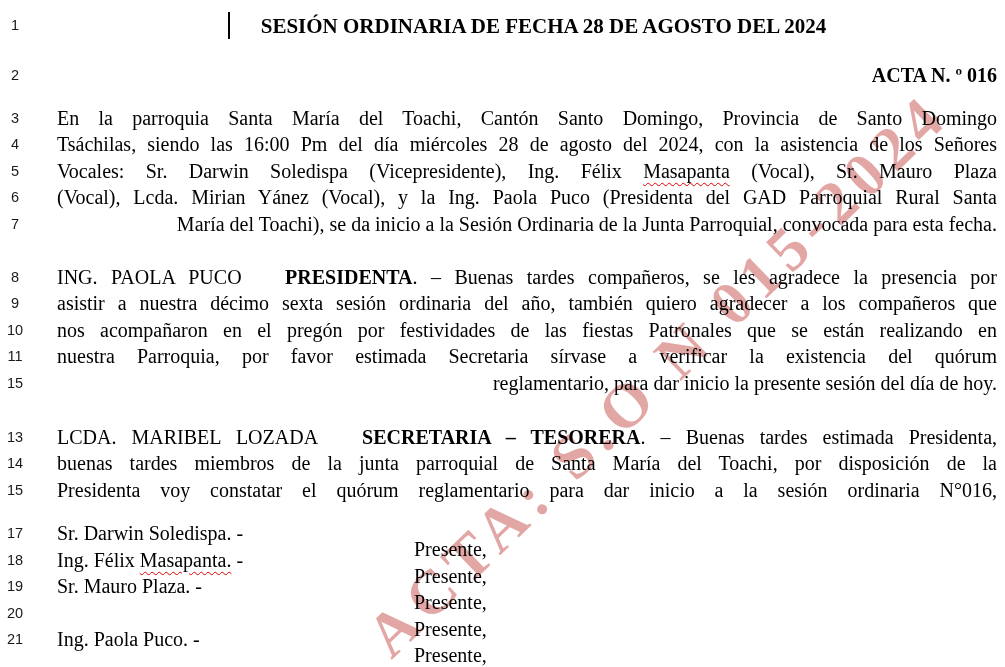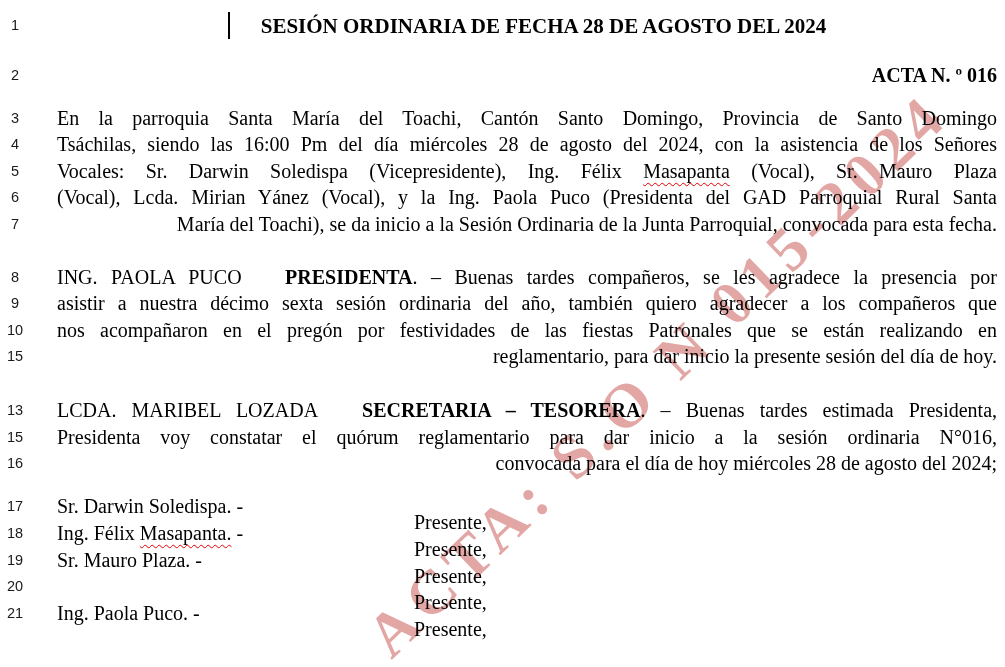--- a/index.html
+++ b/index.html
@@ -93,36 +93,40 @@
         </div>
         <div class="row">
           <span class="num">9</span>
           <div class="row-content t-just"><span>asistir a nuestra décimo sexta sesión ordinaria del año, también quiero agradecer a los compañeros que</span></div>
         </div>
         <div class="row">
           <span class="num">10</span>
           <div class="row-content t-just"><span>nos acompañaron en el pregón por festividades de las fiestas Patronales que se están realizando en</span></div>
         </div>
         <div class="row">
+          <span class="num">11</span>
+          <div class="row-content t-just"><span>nuestra Parroquia, por favor estimada Secretaria sírvase a verificar la existencia del quórum</span></div>
+        </div>
+        <div class="row">
           <span class="num">15</span>
           <div class="row-content t-plain"><span>reglamentario, para dar inicio la presente sesión del día de hoy.</span></div>
         </div>
       </div>
       <div class="para p4">
         <div class="row">
           <span class="num">13</span>
           <div class="row-content t-just"><span>LCDA. MARIBEL LOZADA </span><span class="b ">SECRETARIA – TESORERA</span><span>. – Buenas tardes estimada Presidenta,</span></div>
         </div>
         <div class="row">
+          <span class="num">14</span>
+          <div class="row-content t-just"><span>buenas tardes miembros de la junta parroquial de Santa María del Toachi, por disposición de la</span></div>
+        </div>
+        <div class="row">
           <span class="num">15</span>
           <div class="row-content t-just"><span>Presidenta voy constatar el quórum reglamentario para dar inicio a la sesión ordinaria N°016,</span></div>
-        </div>
-        <div class="row">
-          <span class="num">16</span>
-          <div class="row-content t-plain"><span>convocada para el día de hoy miércoles 28 de agosto del 2024;</span></div>
         </div>
       </div>
       <div class="para p5">
         <div class="row">
           <span class="num">17</span>
           <div class="row-content t-list"><span>Sr. Darwin Soledispa. -</span><span class="status">Presente,</span></div>
         </div>
         <div class="row">
           <span class="num">18</span>
           <div class="row-content t-list"><span>Ing. Félix </span><span class="sq">Masapanta.</span><span> -</span><span class="status">Presente,</span></div>

